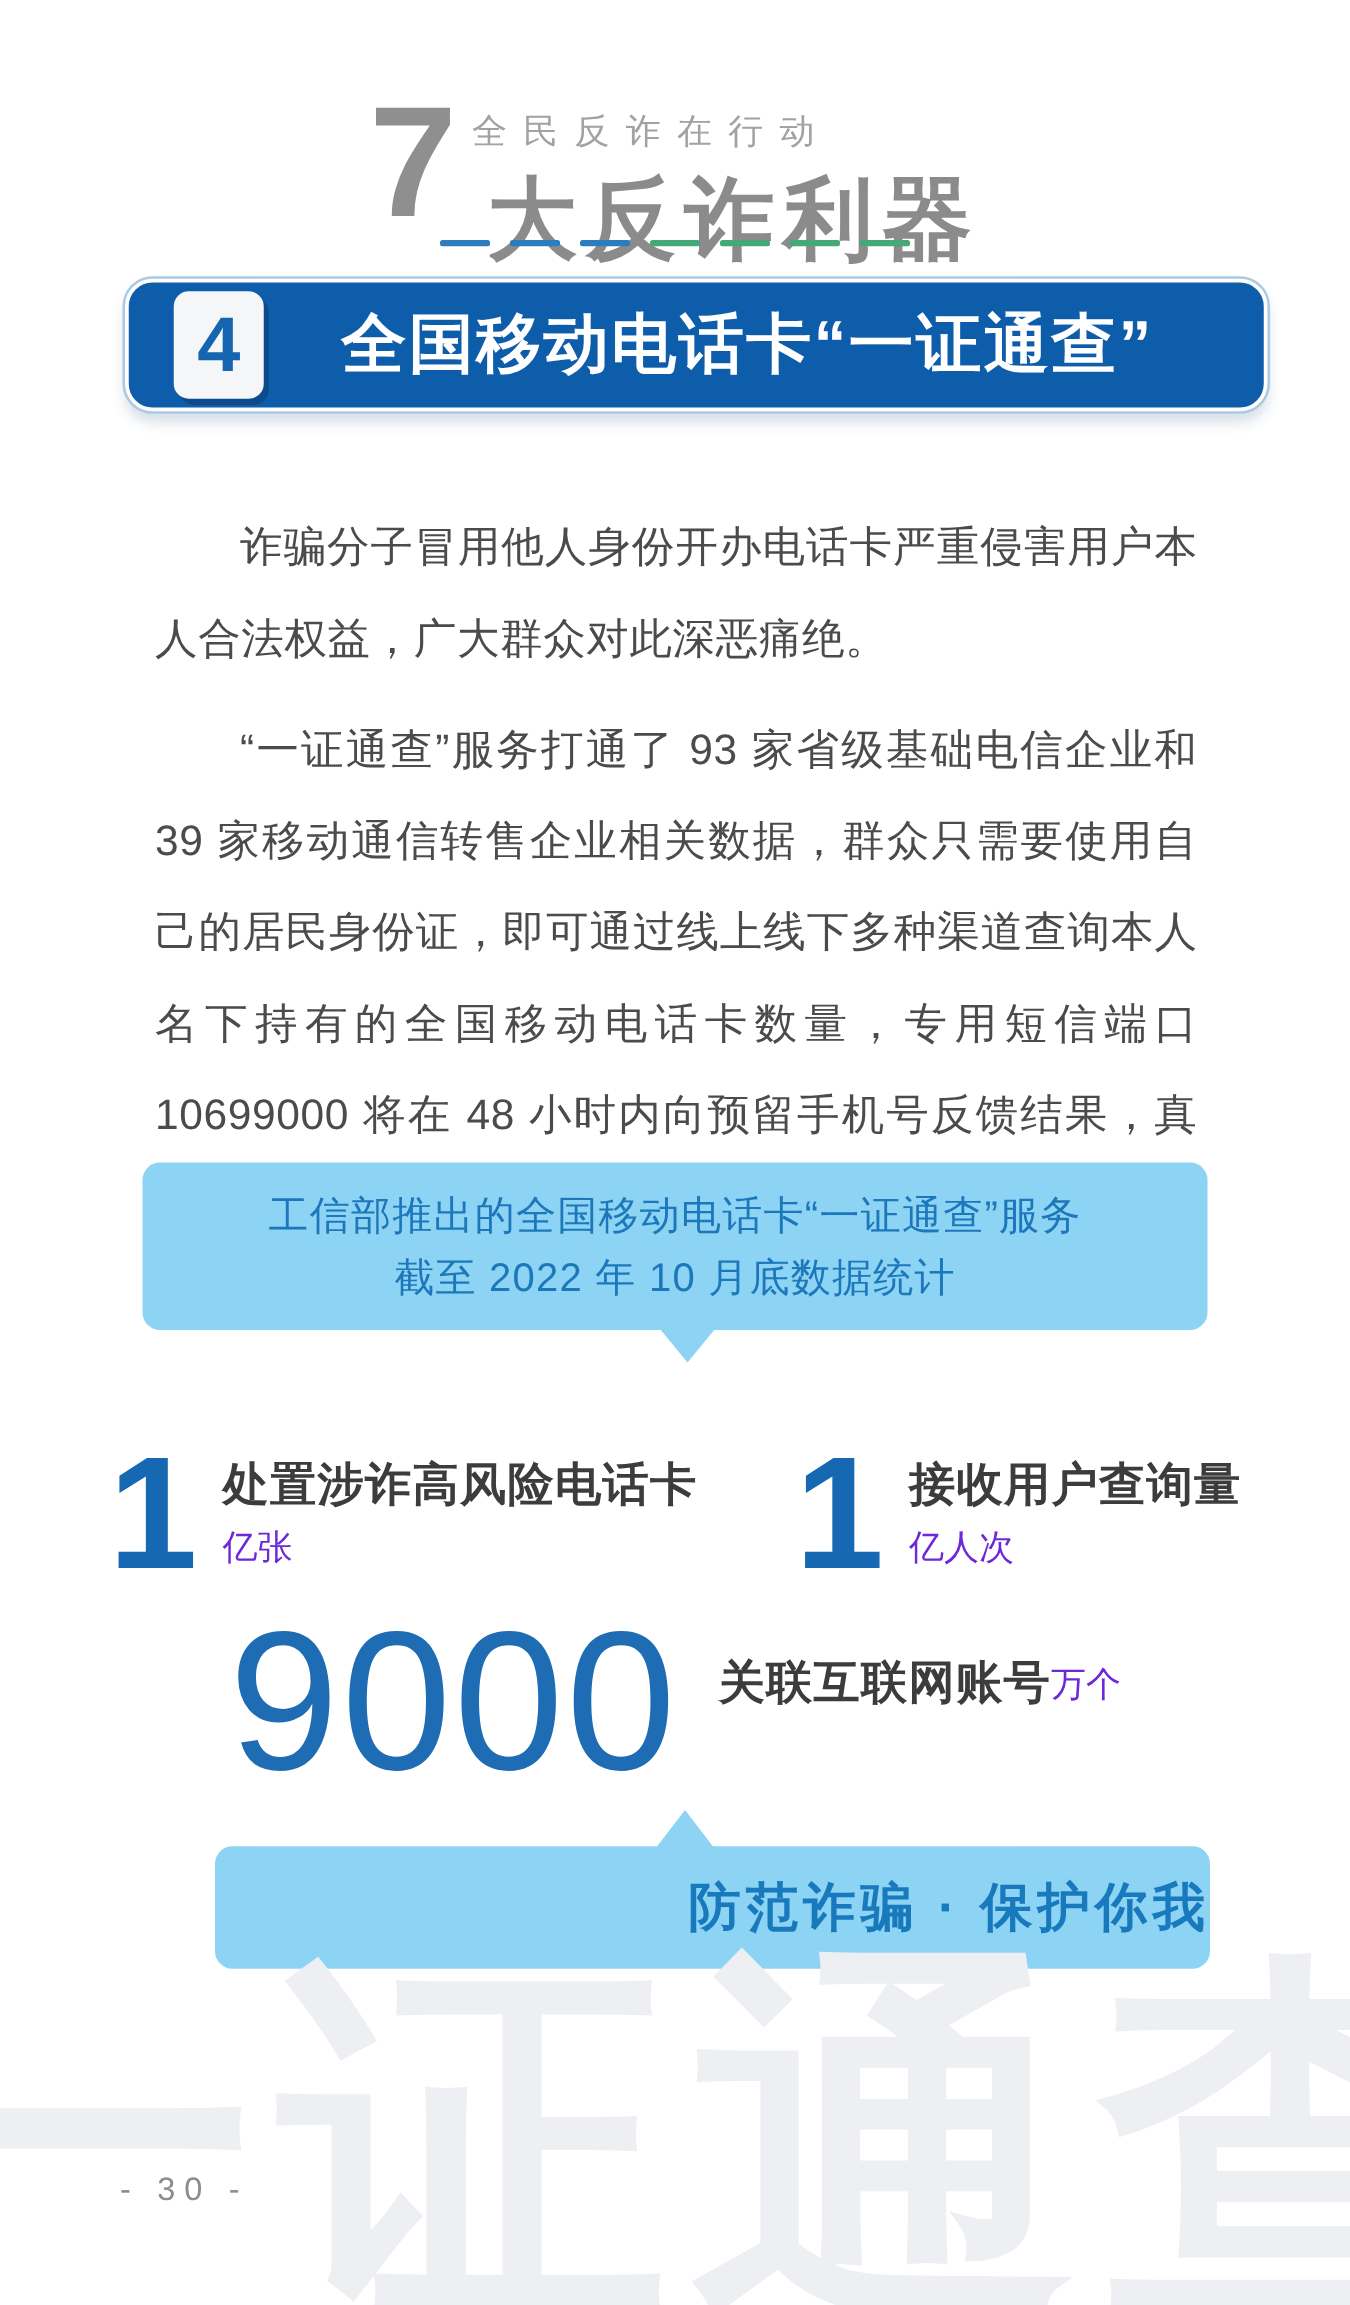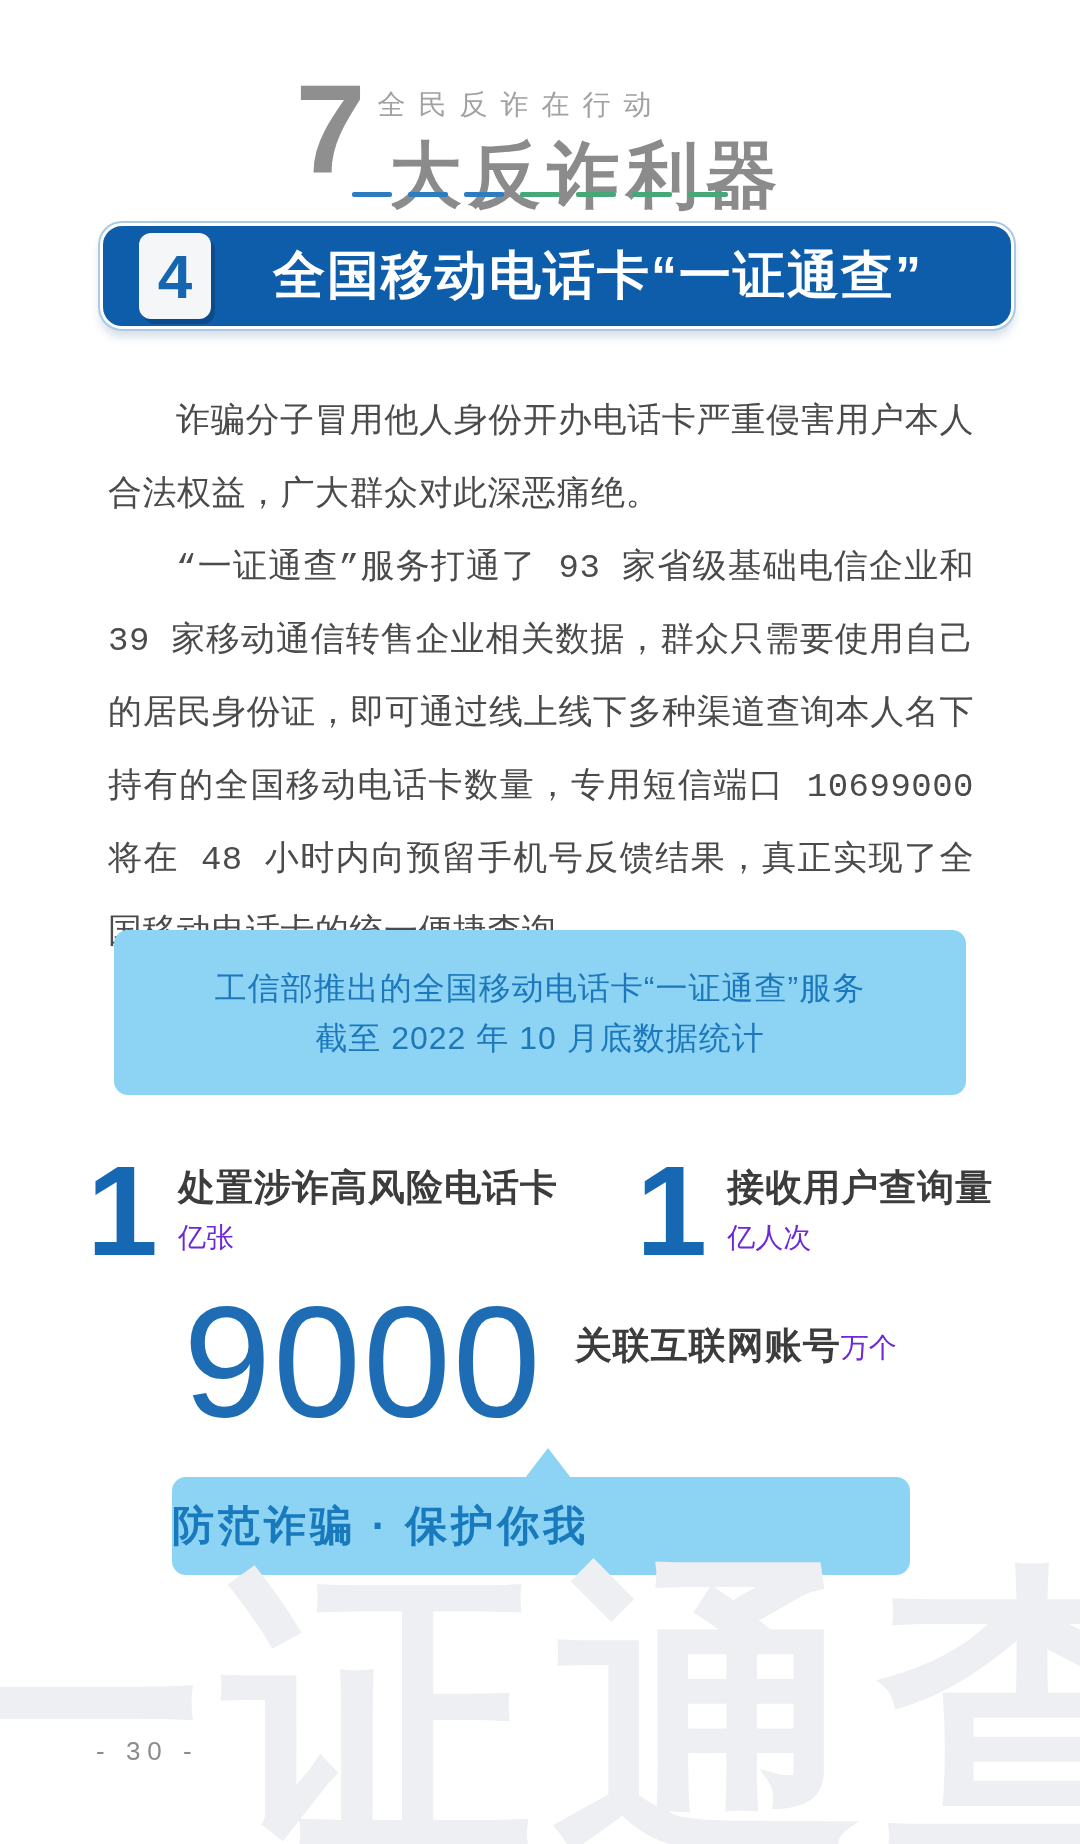--- a/index.html
+++ b/index.html
@@ -22,46 +22,46 @@
     display:flex;align-items:center;padding-left:36px;box-sizing:content-box;}
   .sec-num{width:72px;height:86px;background:#f4f6f8;border-radius:12px;
     box-shadow:4px 5px 0 rgba(8,40,80,0.35);
     display:flex;align-items:center;justify-content:center;
     font-size:62px;font-weight:700;color:#1565b0;}
   .sec-title{flex:1;text-align:center;color:#ffffff;font-size:52px;font-weight:700;letter-spacing:2px;padding-right:26px;}
 
   
   .body-text{position:absolute;left:108px;top:386px;width:866px;color:#4b4b4b;
     font-size:34px;line-height:73px;text-align:justify;letter-spacing:0.5px;}
-  .body-text p{margin:0;text-indent:2em;font-family:Liberation Mono, monospace;}
+  .body-text p{margin:16px;text-indent:2em;}
 
   
-  .callout{position:absolute;left:114px;top:930px;width:852px;height:165px;
+  .callout{position:absolute;left:114px;top:930px;width:852px;height:134px;
     background:#8dd4f4;border-radius:14px;display:flex;flex-direction:column;
     justify-content:center;align-items:center;gap:6px;}
   .callout-line{color:#1d78bb;font-size:32px;font-weight:500;letter-spacing:1px;line-height:44px;}
   .callout-tail{position:absolute;left:50%;top:1062px;margin-left:-13px;width:0;height:0;
     border-left:23px solid transparent;border-right:23px solid transparent;border-top:28px solid #8dd4f4;}
 
   
   .stat-row1{position:absolute;left:0;right:0;top:1150px;display:flex;justify-content:center;gap:78px;}
   .stat{display:flex;align-items:flex-start;gap:22px;}
   .stat-number{color:#1668b2;font-size:128px;line-height:0.96;font-weight:600;letter-spacing:-2px;}
   .stat-texts{display:flex;flex-direction:column;padding-top:14px;}
   .stat-label{color:#3c3c3c;font-size:37px;font-weight:700;letter-spacing:1px;line-height:48px;}
   .stat-unit{color:#6d28d9;font-size:28px;line-height:52px;}
   .stat-row2{position:absolute;left:0;right:0;top:1290px;display:flex;justify-content:center;gap:32px;align-items:flex-start;}
   .big-number{color:#1e6db4;font-size:158px;line-height:0.9;font-weight:400;letter-spacing:2px;}
   .stat-texts2{display:flex;flex-direction:row;padding-top:32px;}
 
   
   .footer-tail{position:absolute;left:50%;top:1448px;margin-left:-15px;width:0;height:0;
     border-left:23px solid transparent;border-right:23px solid transparent;border-bottom:30px solid #8dd4f4;}
-  .footer-banner{position:absolute;left:172px;top:1477px;width:738px;height:98px;
-    background:#8dd4f4;border-radius:14px;display:flex;align-items:center;justify-content:flex-start;}
+  .footer-banner{position:absolute;left:172px;top:1477px;width:796px;height:98px;
+    background:#8dd4f4;border-radius:14px;display:flex;align-items:center;justify-content:flex-end;}
   .footer-banner-text{color:#187abd;font-size:42px;font-weight:700;letter-spacing:4px;}
 
   
   .watermark{position:absolute;left:-104px;top:1560px;font-size:310px;font-weight:700;
     color:#edeff2;letter-spacing:18px;white-space:nowrap;line-height:1;}
   .page-number{position:absolute;left:96px;top:1736px;color:#8c8c8c;font-size:26px;letter-spacing:7px;}
 </style>
 </head>
 <body>
 

